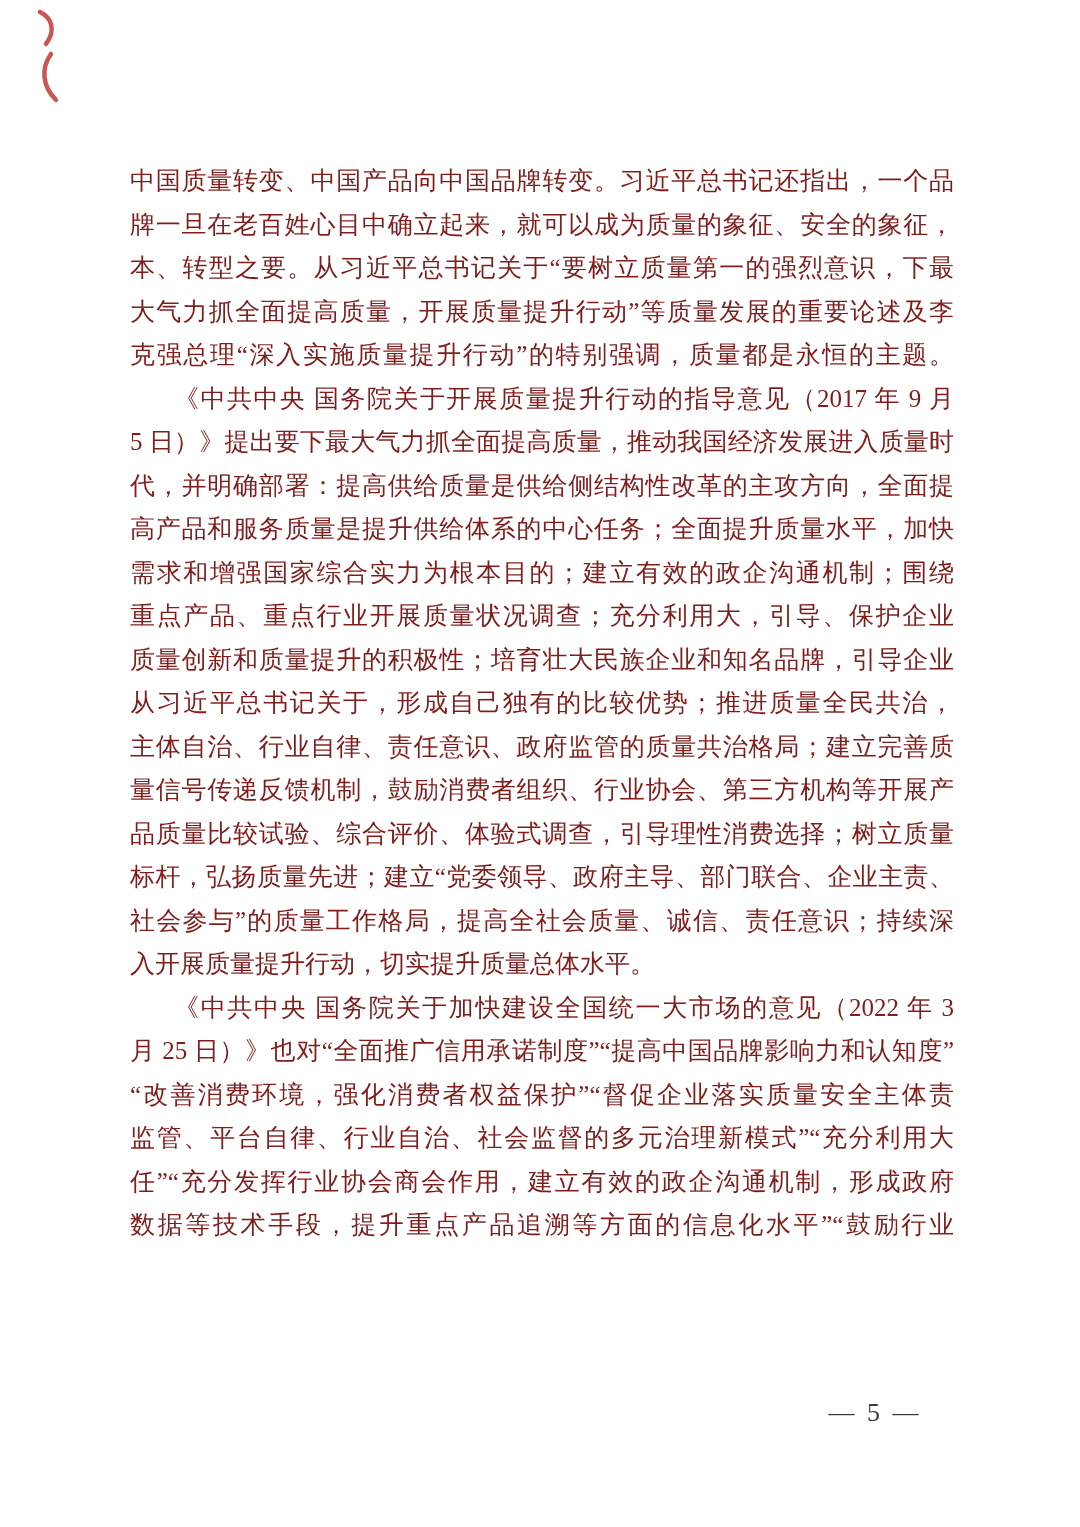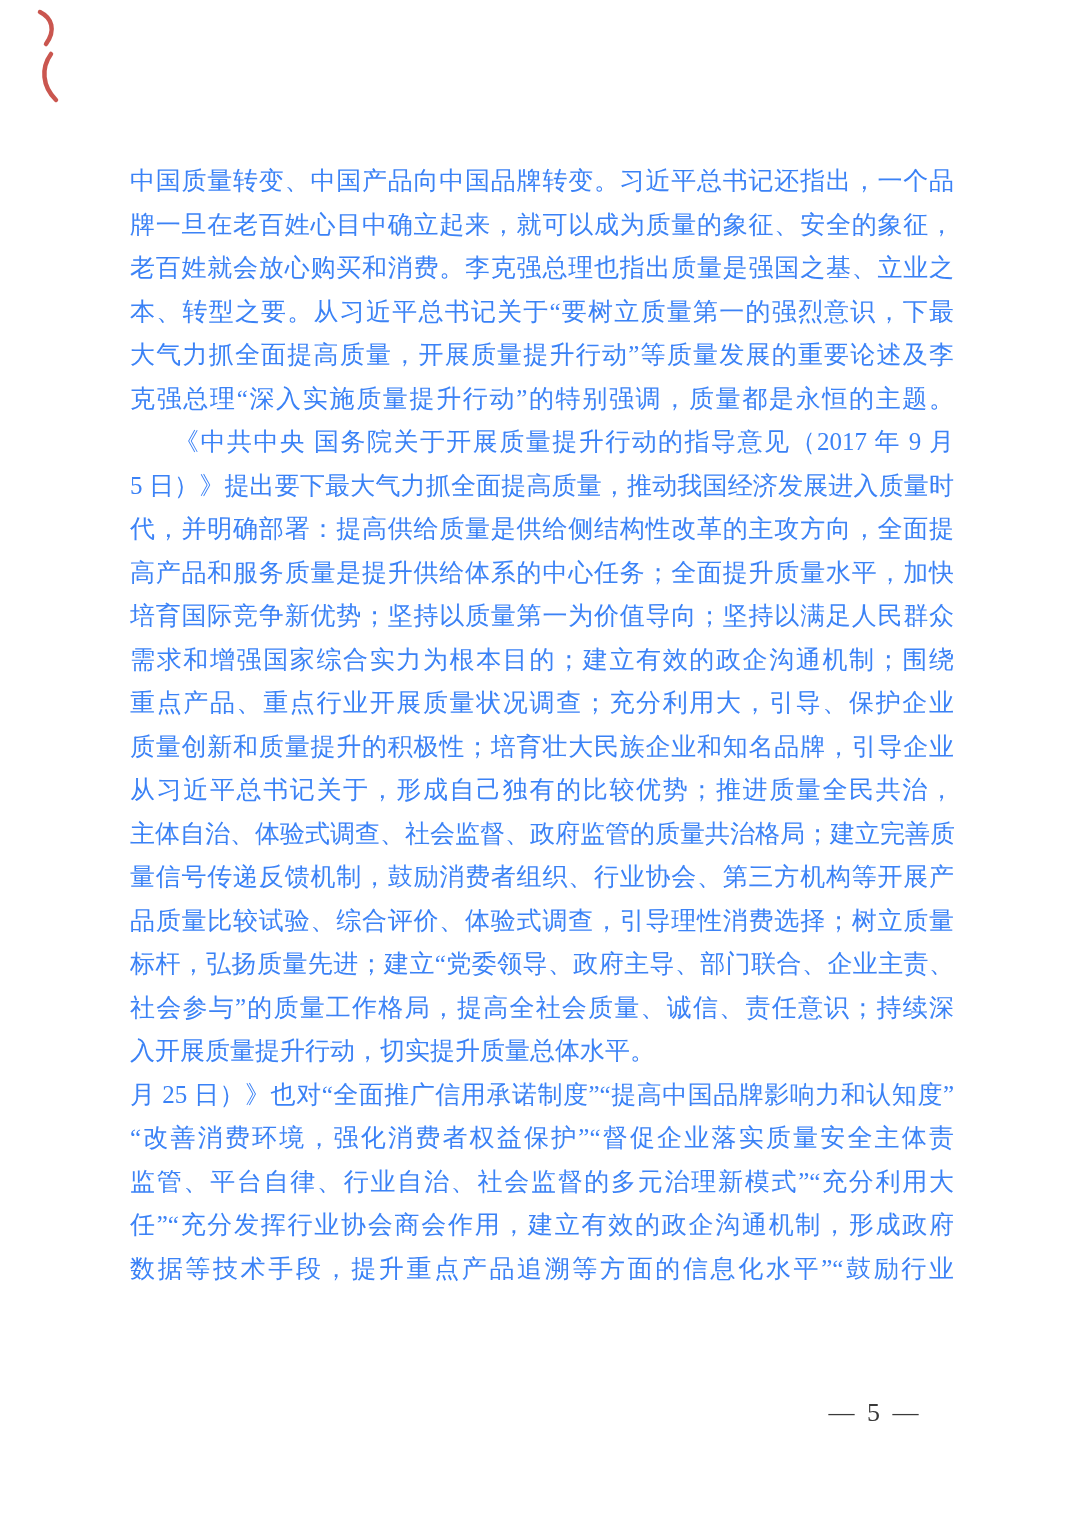--- a/index.html
+++ b/index.html
@@ -24,21 +24,21 @@
   .red-marks {
     position: absolute;
     left: 18px;
     top: 2px;
   }
   .doc-body {
     position: absolute;
     left: 130px;
     top: 159px;
     width: 824px;
-    color: #3b82f6;
+    color: #7f1d1d;
     font-size: 25px;
   }
   .line {
     height: 43.5px;
     line-height: 43.5px;
     text-align: justify;
     text-align-last: justify;
     overflow: hidden;
     white-space: nowrap;
   }
@@ -66,39 +66,38 @@
 <div class="page">
 
   <svg class="red-marks" width="70" height="110" viewBox="0 0 70 110">
     <path d="M22 10 C34 16 38 28 28 42" fill="none" stroke="#c4443c" stroke-width="4.5" stroke-linecap="round" opacity="0.9"></path>
     <path d="M33 52 C23 66 24 84 38 98" fill="none" stroke="#c4443c" stroke-width="4.5" stroke-linecap="round" opacity="0.9"></path>
   </svg>
 
   <div class="doc-body">
       <div class="line">中国质量转变、中国产品向中国品牌转变。习近平总书记还指出，一个品</div>
       <div class="line">牌一旦在老百姓心目中确立起来，就可以成为质量的象征、安全的象征，</div>
-      <div class="line">老百姓就会放心购买和消费。李克强总理也指出质量是强国之基、立业之</div>
       <div class="line">本、转型之要。从习近平总书记关于“要树立质量第一的强烈意识，下最</div>
       <div class="line">大气力抓全面提高质量，开展质量提升行动”等质量发展的重要论述及李</div>
       <div class="line">克强总理“深入实施质量提升行动”的特别强调，质量都是永恒的主题。</div>
       <div class="line indent">《中共中央 国务院关于开展质量提升行动的指导意见（2017 年 9 月</div>
       <div class="line">5 日）》提出要下最大气力抓全面提高质量，推动我国经济发展进入质量时</div>
       <div class="line">代，并明确部署：提高供给质量是供给侧结构性改革的主攻方向，全面提</div>
       <div class="line">高产品和服务质量是提升供给体系的中心任务；全面提升质量水平，加快</div>
-      <div class="line">培育国际竞争新优势；坚持以质量第一为价值导向；坚持以满足人民群众</div>
       <div class="line">需求和增强国家综合实力为根本目的；建立有效的政企沟通机制；围绕</div>
       <div class="line">重点产品、重点行业开展质量状况调查；充分利用大，引导、保护企业</div>
       <div class="line">质量创新和质量提升的积极性；培育壮大民族企业和知名品牌，引导企业</div>
       <div class="line">从习近平总书记关于，形成自己独有的比较优势；推进质量全民共治，</div>
-      <div class="line">主体自治、体验式调查、社会监督、政府监管的质量共治格局；建立完善质</div>
+      <div class="line">主体自治、行业自律、责任意识、政府监管的质量共治格局；建立完善质</div>
       <div class="line">量信号传递反馈机制，鼓励消费者组织、行业协会、第三方机构等开展产</div>
       <div class="line">品质量比较试验、综合评价、体验式调查，引导理性消费选择；树立质量</div>
       <div class="line">标杆，弘扬质量先进；建立“党委领导、政府主导、部门联合、企业主责、</div>
       <div class="line">社会参与”的质量工作格局，提高全社会质量、诚信、责任意识；持续深</div>
       <div class="line para-end">入开展质量提升行动，切实提升质量总体水平。</div>
+      <div class="line indent">《中共中央 国务院关于加快建设全国统一大市场的意见（2022 年 3</div>
       <div class="line">月 25 日）》也对“全面推广信用承诺制度”“提高中国品牌影响力和认知度”</div>
       <div class="line">“改善消费环境，强化消费者权益保护”“督促企业落实质量安全主体责</div>
       <div class="line">监管、平台自律、行业自治、社会监督的多元治理新模式”“充分利用大</div>
       <div class="line">任”“充分发挥行业协会商会作用，建立有效的政企沟通机制，形成政府</div>
       <div class="line">数据等技术手段，提升重点产品追溯等方面的信息化水平”“鼓励行业</div>
     </div>
 
   <div class="footer">— 5 —</div>
 
 </div>

